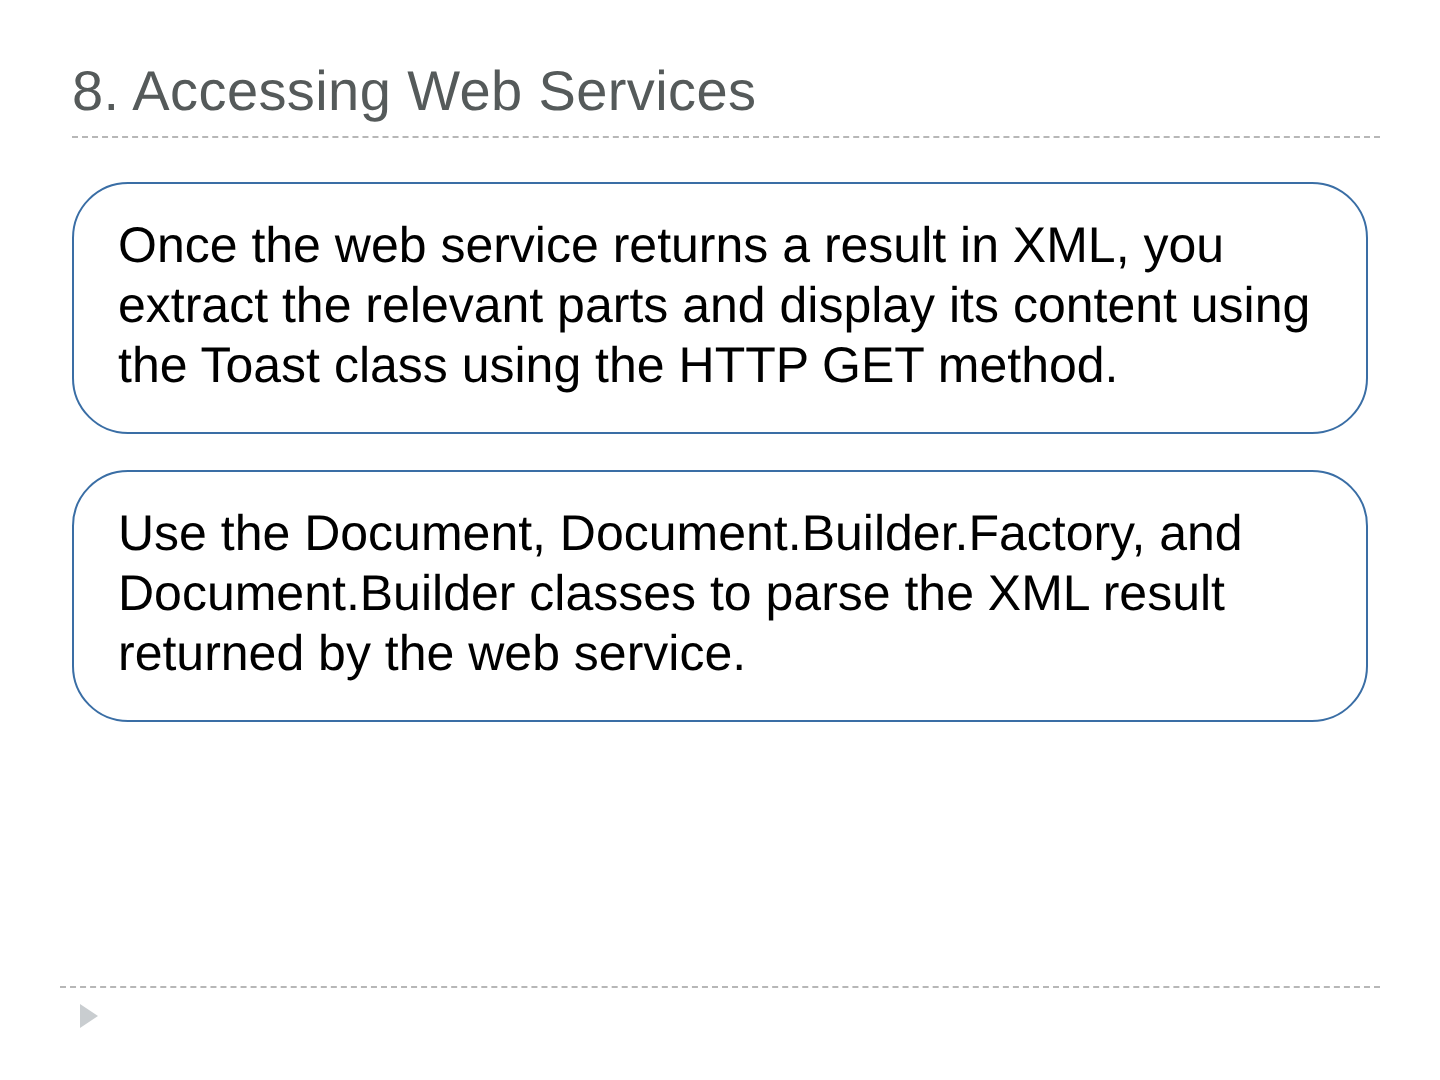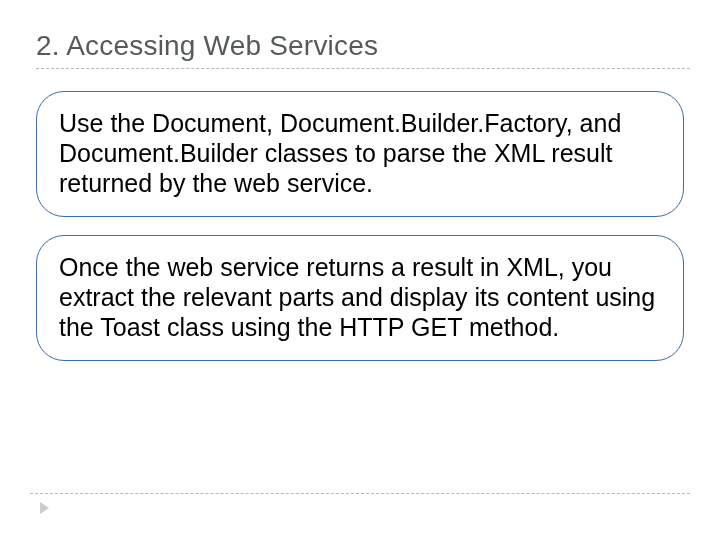--- a/index.html
+++ b/index.html
@@ -14,30 +14,30 @@
   .footer-row { position: absolute; left: 30px; right: 30px; bottom: 26px; }
   .footer-divider { border: none; border-top: 1px dashed #b7b7b7; margin-bottom: 8px; }
   .bullet { width: 0; height: 0; border-top: 6px solid transparent; border-bottom: 6px solid transparent; border-left: 9px solid #c9cdd0; margin-left: 10px; }
 </style>
 </head>
 <body>
 
 <div class="slide">
 
   <div class="heading-wrap">
-    <h2 class="heading">2. Accessing Web Services</h2>
+    <h2 class="heading">8. Accessing Web Services</h2>
     <hr class="divider">
   </div>
 
   <div class="box">
-    <p class="box-text">Use the Document, Document.Builder.Factory, and Document.Builder classes to parse the XML result returned by the web service.</p>
+    <p class="box-text">Once the web service returns a result in XML, you extract the relevant parts and display its content using the Toast class using the HTTP GET method.</p>
   </div>
 
   <div class="box">
-    <p class="box-text">Once the web service returns a result in XML, you extract the relevant parts and display its content using the Toast class using the HTTP GET method.</p>
+    <p class="box-text">Use the Document, Document.Builder.Factory, and Document.Builder classes to parse the XML result returned by the web service.</p>
   </div>
 
   <div class="footer-row">
     <hr class="footer-divider">
     <div class="bullet"></div>
   </div>
 
 </div>
 
 </body></html>

